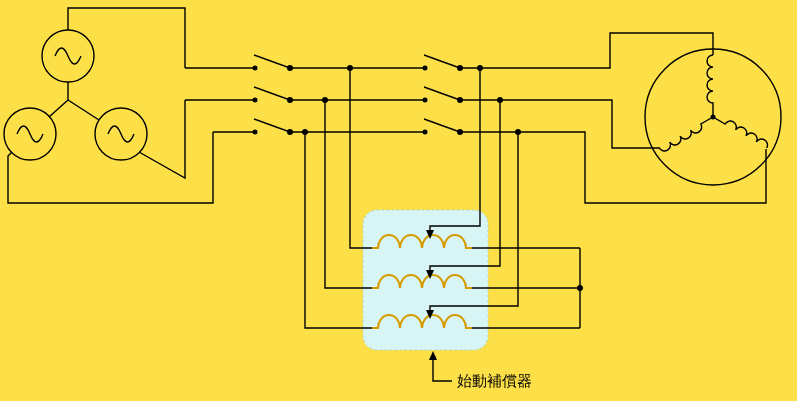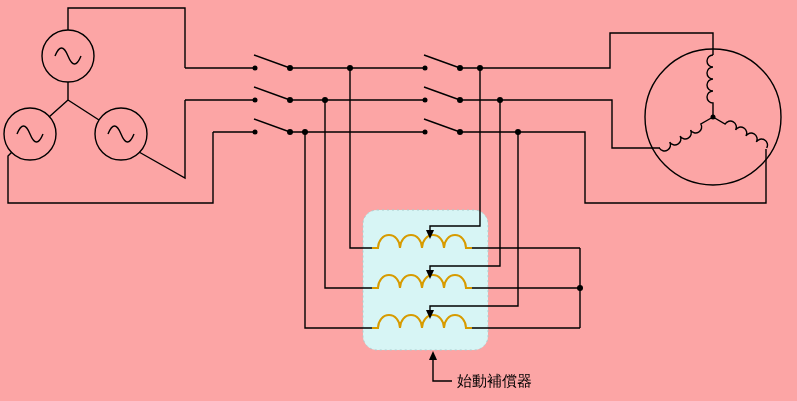--- a/index.html
+++ b/index.html
@@ -1,17 +1,17 @@
 <!DOCTYPE html>
 <html><head>
 <meta charset="utf-8">
 <style>
   html,body { margin:0; padding:0; background:#ffffff; }
   .stage {
-    position:relative; width:797px; height:401px; background:#fca5a5;
+    position:relative; width:797px; height:401px; background:#fde047;
     font-family:"Liberation Sans","DejaVu Sans",sans-serif; overflow:hidden;
   }
   svg text {
     font-family:"Liberation Sans","DejaVu Sans",sans-serif;
     font-size:15px; fill:#000000;
   }
 </style>
 </head>
 <body>
 

